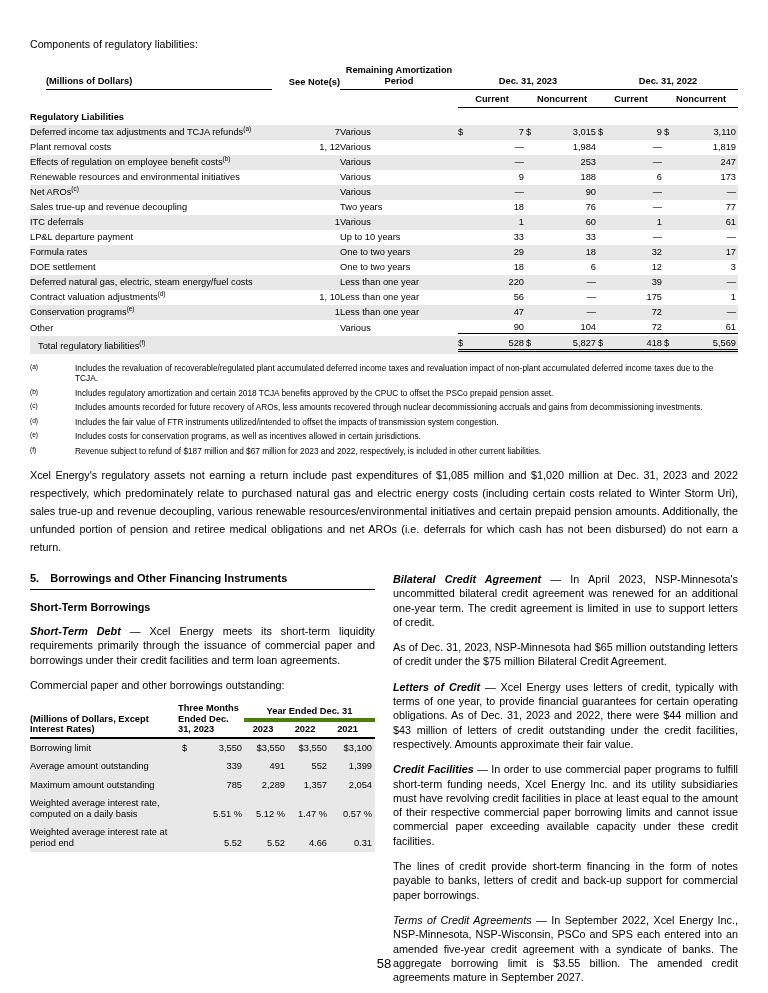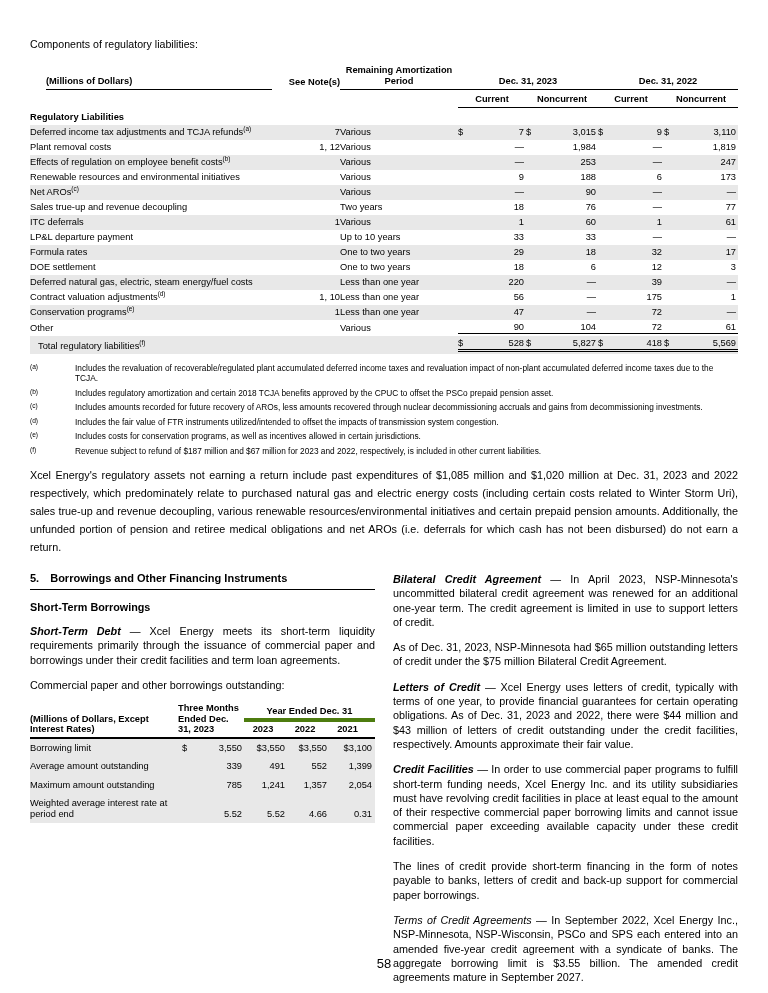--- a/index.html
+++ b/index.html
@@ -673,23 +673,35 @@
               <td class="y">1,399</td>
             </tr>
           <tr>
               <td>Maximum amount outstanding</td>
               <td class="q">
                 <div class="mny">
                   <span class="ds"></span>
                   <span class="v">785</span>
                 </div>
               </td>
-              <td class="y y1">1,241</td>
+              <td class="y y1">2,289</td>
               <td class="y">1,357</td>
               <td class="y">2,054</td>
+            </tr>
+          <tr>
+              <td>Weighted average interest rate, computed on a daily basis</td>
+              <td class="q">
+                <div class="mny">
+                  <span class="ds"></span>
+                  <span class="v">5.51 %</span>
+                </div>
+              </td>
+              <td class="y y1">5.12 %</td>
+              <td class="y">1.47 %</td>
+              <td class="y">0.57 %</td>
             </tr>
           <tr>
               <td>Weighted average interest rate at period end</td>
               <td class="q">
                 <div class="mny">
                   <span class="ds"></span>
                   <span class="v">5.52</span>
                 </div>
               </td>
               <td class="y y1">5.52</td>

